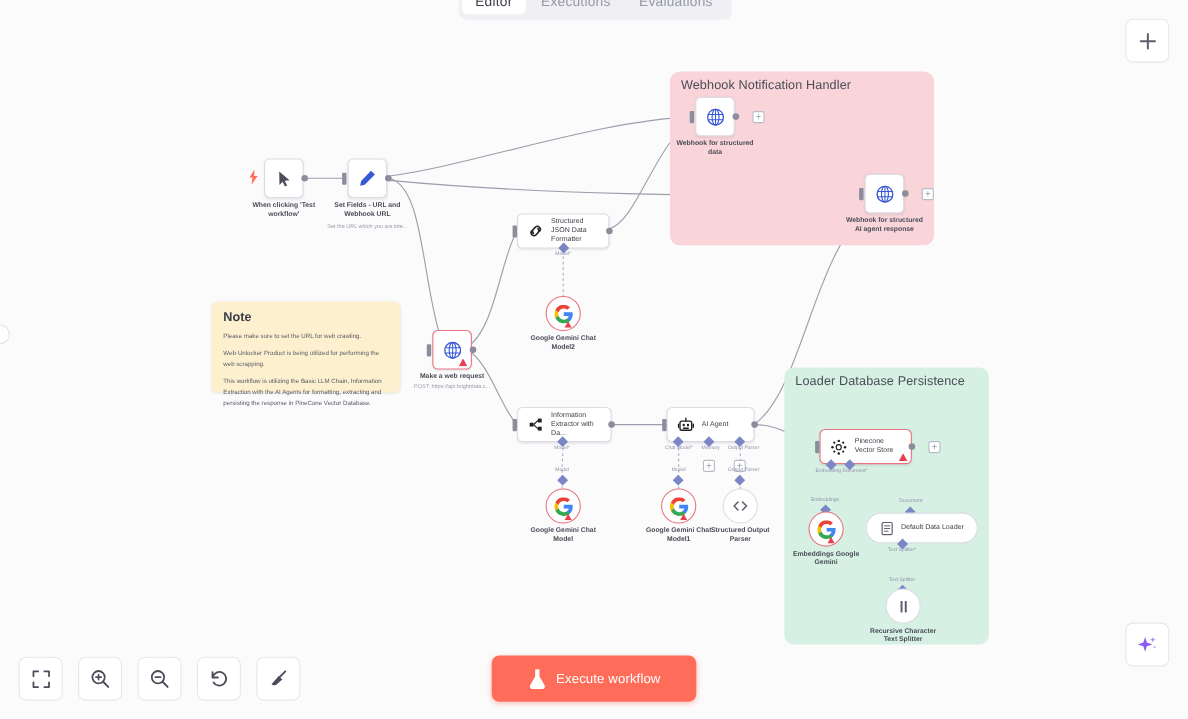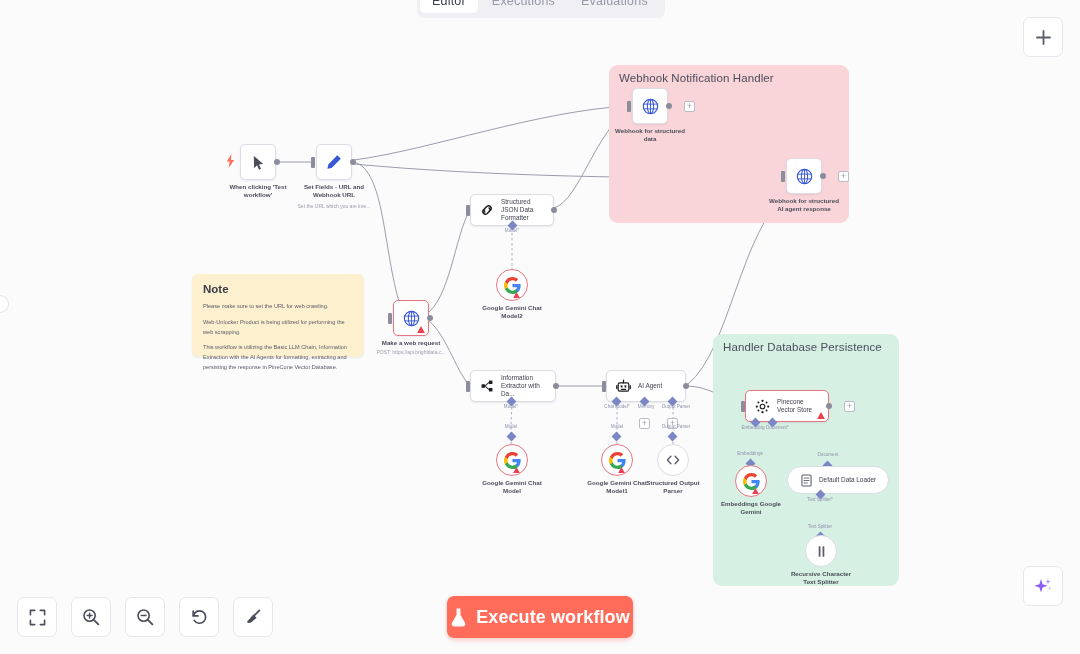--- a/index.html
+++ b/index.html
@@ -139,21 +139,21 @@
 
   
   .execbtn {
     position: absolute; left: 447px; top: 596px;
     width: 186px; height: 42px;
     background: #ff6d5a; border-radius: 7px;
     display: flex; align-items: center; justify-content: center; gap: 9px;
     box-shadow: 0 2px 5px rgba(255,109,90,.35);
     cursor: pointer;
   }
-  .execbtn span { color: #fff; font-size: 18px; font-weight: 700; letter-spacing: .1px; }
+  .execbtn span { color: #fff; font-size: 12px; font-weight: 400; letter-spacing: .1px; }
 
   svg.wires { position: absolute; left:0; top:0; width:1080px; height:654px; pointer-events:none; }
   .wire { fill:none; stroke:#9b9daa; stroke-width:1; }
   .dwire { fill:none; stroke:#a9aec9; stroke-width:1; stroke-dasharray:2.5 2.5; }
 
   
   .edge-handle{
     position:absolute; left:-9px; top:295px; width:18px; height:18px;
     border:1px solid #e2e2ea; border-radius:50%; background:#fff;
   }
@@ -221,21 +221,21 @@
 
   <div class="edge-handle"></div>
 
   <div class="group g-pink" style="left:609px; top:65px; width:240px; height:158px;">
     <div class="group-title">Webhook Notification Handler</div>
   </div>
 
 
 
   <div class="group g-green" style="left:713px; top:334px; width:186px; height:252px;">
-    <div class="group-title">Handler Database Persistence</div>
+    <div class="group-title">Loader Database Persistence</div>
   </div>
 
   <div class="note" style="left:181px; top:274px; width:172px; height:83px;margin-left:11px;">
     <h4>Note</h4>
     <p>Please make sure to set the URL for web crawling.</p>
     <p>Web-Unlocker Product is being utilized for performing the web scrapping.</p>
     <p>This workflow is utilizing the Basic LLM Chain, Information Extraction with the AI Agents for formatting, extracting and persisting the response in PineCone Vector Database.</p>
   </div>
 
   <div class="node node-sq node-trigger" style="left:240px; top:144px;">

